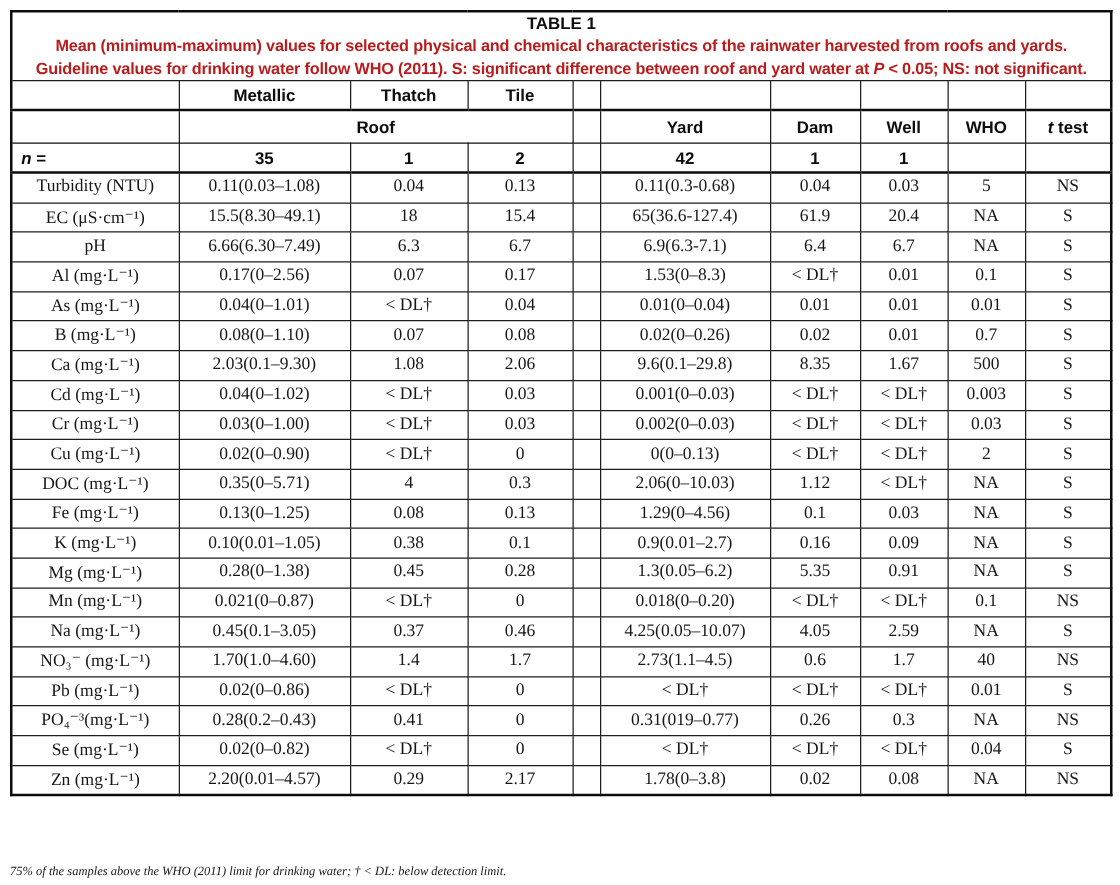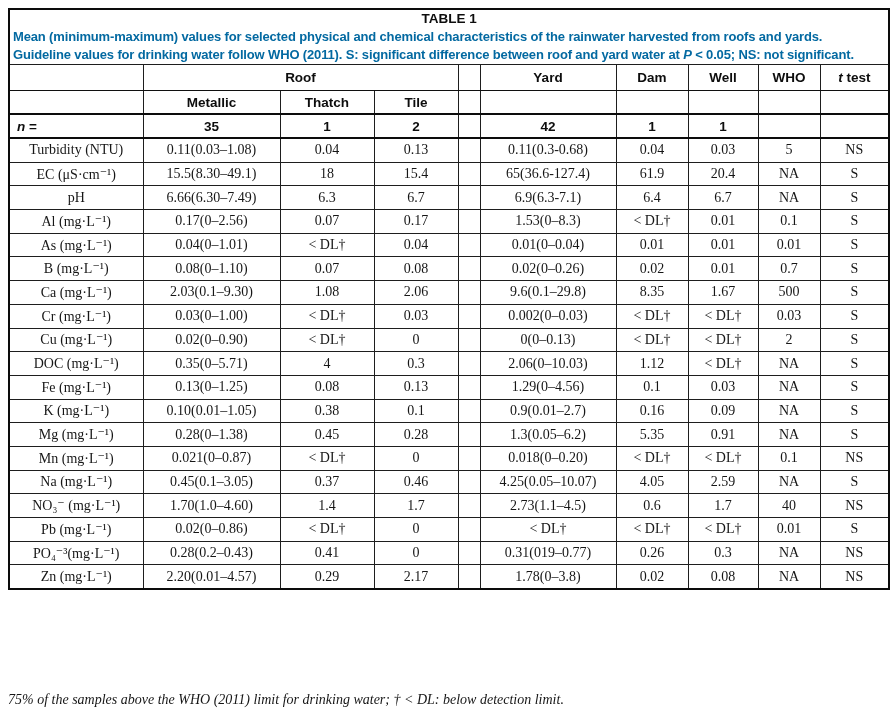--- a/index.html
+++ b/index.html
@@ -34,21 +34,21 @@
     padding: 4px 4px 5px 4px;
     white-space: normal;
   }
   .t-title {
     font-weight: bold; font-size: 13.5px; line-height: 18px;
     color: #0d0d0d; text-align: center;
   }
   .t-cap {
     font-weight: bold; font-size: 13px; line-height: 18px;
     letter-spacing: -0.15px;
-    color: #0369a1; text-align: left;
+    color: #b91c1c; text-align: center;
   }
 
   
   tr.hdr td {
     font-family: "Liberation Sans", sans-serif;
     font-weight: bold;
     font-size: 13.5px;
     color: #0d0d0d;
   }
   tr.group-row td { height: 25px; border-bottom: 1.5px solid #101010; }
@@ -63,21 +63,21 @@
     height: 22.7px;
     color: #161616;
   }
   td.lbl { text-align: left; padding-left: 7px; }
   .it { font-style: italic; }
 
   .footnote {
     position: absolute; left: 8px; top: 692px;
     font-family: "Liberation Serif", "DejaVu Serif", serif;
     font-style: italic;
-    font-size: 14px;
+    font-size: 10px;
     color: #161616;
     white-space: nowrap;
   }
 </style>
 </head>
 <body>
 
 <div class="page">
   <table class="t1">
     <colgroup>
@@ -93,42 +93,42 @@
       <col style="width:69px">
     </colgroup>
     <thead>
       <tr>
         <td colspan="10" class="title-cell">
           <div class="t-title">TABLE 1</div>
           <div class="t-cap">Mean (minimum-maximum) values for selected physical and chemical characteristics of the rainwater harvested from roofs and yards.</div>
           <div class="t-cap"><span>Guideline values for drinking water follow WHO (2011). S: significant difference between roof and yard water at </span><span class="it">P</span><span> &lt; 0.05; NS: not significant.</span></div>
         </td>
       </tr>
+      <tr class="hdr sub-row">
+        <td class="blank"></td>
+        <td>Metallic</td>
+        <td>Thatch</td>
+        <td>Tile</td>
+        <td class="spacer"></td>
+        <td></td>
+        <td></td>
+        <td></td>
+        <td></td>
+        <td></td>
+      </tr>
       <tr class="hdr group-row">
         <td class="blank"></td>
         <td colspan="3">Roof</td>
         <td class="spacer"></td>
         <td>Yard</td>
         <td>Dam</td>
         <td>Well</td>
         <td>WHO</td>
         <td><span class="it">t</span><span> test</span></td>
       </tr>
-      <tr class="hdr sub-row">
-        <td class="blank"></td>
-        <td>Metallic</td>
-        <td>Thatch</td>
-        <td>Tile</td>
-        <td class="spacer"></td>
-        <td></td>
-        <td></td>
-        <td></td>
-        <td></td>
-        <td></td>
-      </tr>
       <tr class="hdr n-row">
         <td class="lbl"><span class="it">n</span><span> =</span></td>
         <td>35</td>
         <td>1</td>
         <td>2</td>
         <td class="spacer"></td>
         <td>42</td>
         <td>1</td>
         <td>1</td>
         <td></td>
@@ -214,20 +214,32 @@
           <td>1.08</td>
           <td>2.06</td>
           <td class="spacer"></td>
           <td>9.6(0.1–29.8)</td>
           <td>8.35</td>
           <td>1.67</td>
           <td>500</td>
           <td>S</td>
         </tr>
         <tr>
+          <td class="lbl">Cd (mg·L⁻¹)</td>
+          <td>0.04(0–1.02)</td>
+          <td>&lt; DL†</td>
+          <td>0.03</td>
+          <td class="spacer"></td>
+          <td>0.001(0–0.03)</td>
+          <td>&lt; DL†</td>
+          <td>&lt; DL†</td>
+          <td>0.003</td>
+          <td>S</td>
+        </tr>
+        <tr>
           <td class="lbl">Cr (mg·L⁻¹)</td>
           <td>0.03(0–1.00)</td>
           <td>&lt; DL†</td>
           <td>0.03</td>
           <td class="spacer"></td>
           <td>0.002(0–0.03)</td>
           <td>&lt; DL†</td>
           <td>&lt; DL†</td>
           <td>0.03</td>
           <td>S</td>
@@ -346,20 +358,32 @@
           <td>0.41</td>
           <td>0</td>
           <td class="spacer"></td>
           <td>0.31(019–0.77)</td>
           <td>0.26</td>
           <td>0.3</td>
           <td>NA</td>
           <td>NS</td>
         </tr>
         <tr>
+          <td class="lbl">Se (mg·L⁻¹)</td>
+          <td>0.02(0–0.82)</td>
+          <td>&lt; DL†</td>
+          <td>0</td>
+          <td class="spacer"></td>
+          <td>&lt; DL†</td>
+          <td>&lt; DL†</td>
+          <td>&lt; DL†</td>
+          <td>0.04</td>
+          <td>S</td>
+        </tr>
+        <tr>
           <td class="lbl">Zn (mg·L⁻¹)</td>
           <td>2.20(0.01–4.57)</td>
           <td>0.29</td>
           <td>2.17</td>
           <td class="spacer"></td>
           <td>1.78(0–3.8)</td>
           <td>0.02</td>
           <td>0.08</td>
           <td>NA</td>
           <td>NS</td>

